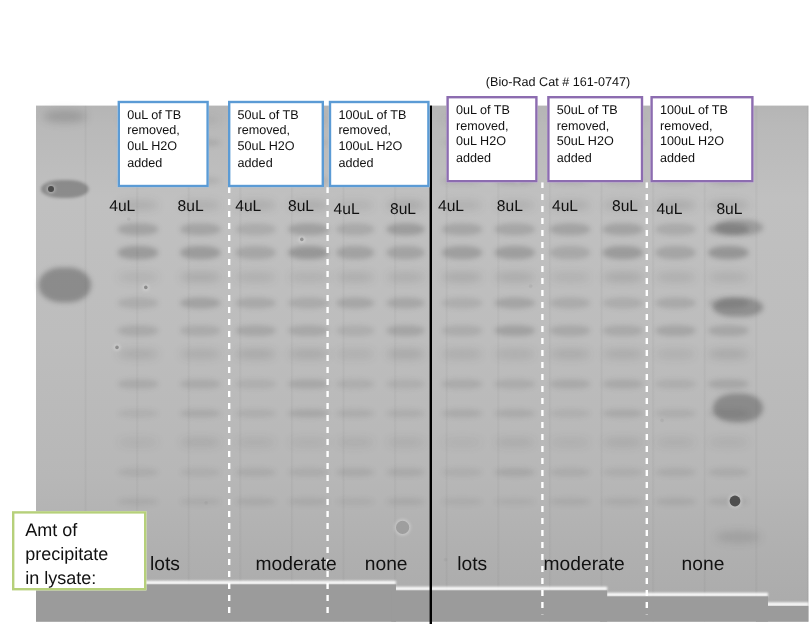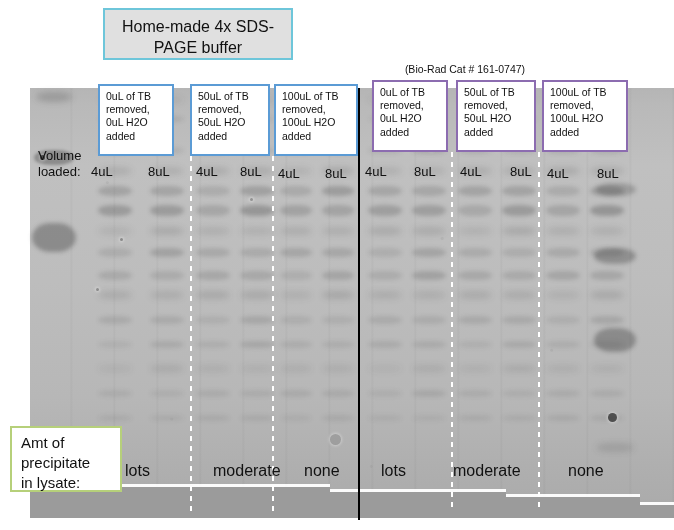--- a/index.html
+++ b/index.html
@@ -397,21 +397,20 @@
   </div>
 
   <div id="separators-layer">
       <div class="dash-sep" style="left: 190px; top: 156px; height: 356px;"></div>
       <div class="dash-sep" style="left: 272px; top: 156px; height: 356px;"></div>
       <div class="dash-sep" style="left: 451px; top: 152px; height: 360px;"></div>
       <div class="dash-sep" style="left: 538px; top: 152px; height: 360px;"></div>
       <div class="black-sep" style="left: 358px; top: 88px; height: 432px;"></div>
     </div>
 
-  <div class="hdr-box" style="left:103px; top:8px; width:190px; height:52px;">Home-made 4x SDS-PAGE buffer</div>
 
 
   <div class="hdr-sub" style="left:370px; top:63px; width:190px;">(Bio-Rad Cat # 161-0747)</div>
 
   <div id="condition-boxes-layer">
       <div class="cond-box" style="left: 98px; top: 84px; width: 76px; height: 72px;">0uL of TB
 removed,
 0uL H2O
 added</div>
       <div class="cond-box" style="left: 190px; top: 84px; width: 80px; height: 72px;">50uL of TB
@@ -429,22 +428,20 @@
       <div class="cond-box purple" style="left: 456px; top: 80px; width: 80px; height: 72px;">50uL of TB
 removed,
 50uL H2O
 added</div>
       <div class="cond-box purple" style="left: 542px; top: 80px; width: 86px; height: 72px;">100uL of TB
 removed,
 100uL H2O
 added</div>
     </div>
 
-  <div class="side-label" style="left:38px; top:148px; width:60px;">Volume
-loaded:</div>
 
   <div id="volume-labels-layer">
       <div class="vol-label" style="left: 91px; top: 164px;">4uL</div>
       <div class="vol-label" style="left: 148px; top: 164px;">8uL</div>
       <div class="vol-label" style="left: 196px; top: 164px;">4uL</div>
       <div class="vol-label" style="left: 240px; top: 164px;">8uL</div>
       <div class="vol-label" style="left: 278px; top: 166px;">4uL</div>
       <div class="vol-label" style="left: 325px; top: 166px;">8uL</div>
       <div class="vol-label" style="left: 365px; top: 164px;">4uL</div>
       <div class="vol-label" style="left: 414px; top: 164px;">8uL</div>

